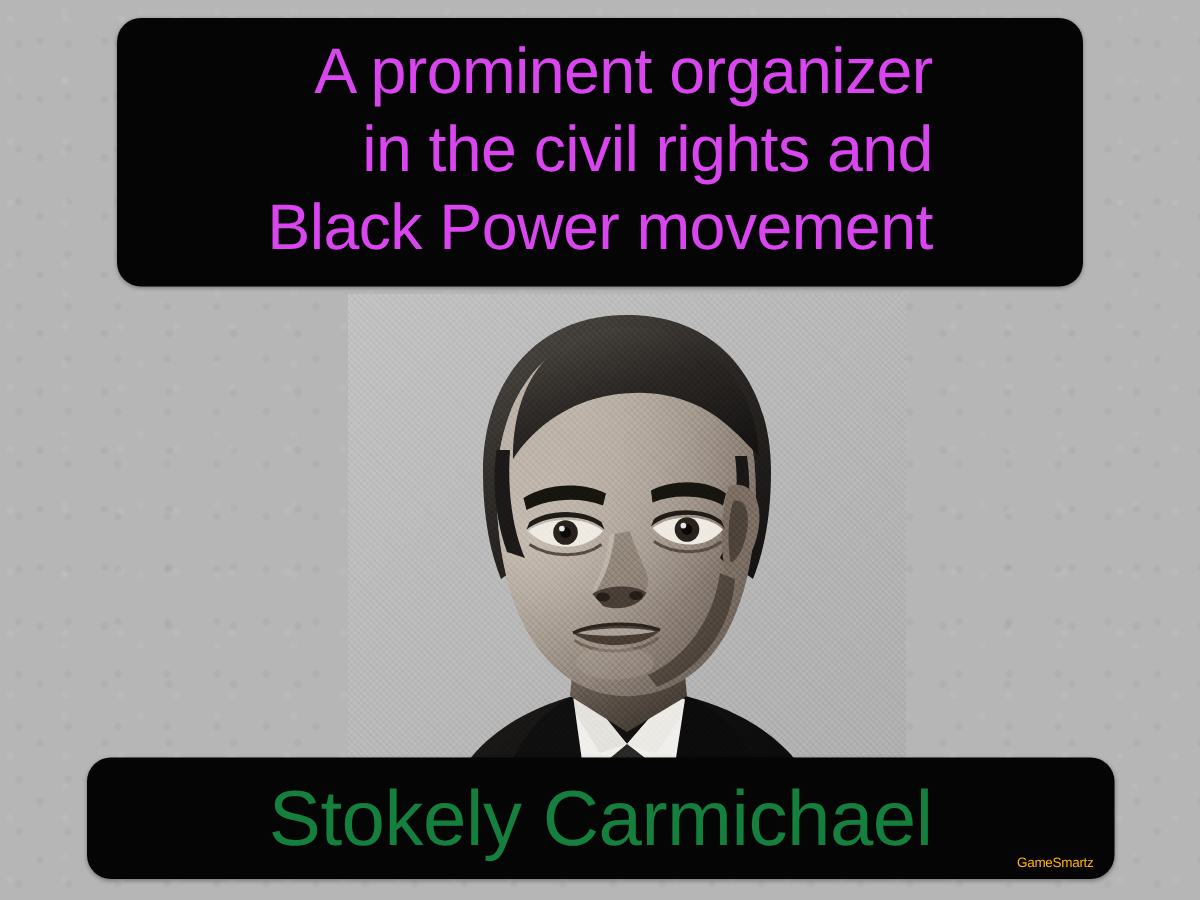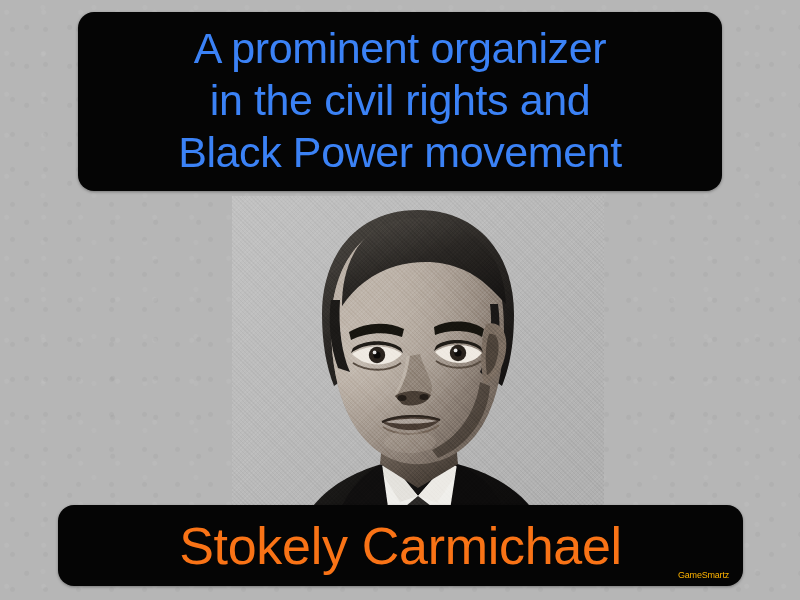--- a/index.html
+++ b/index.html
@@ -69,39 +69,39 @@
   
   #definition-panel {
     left: 78px;
     top: 12px;
     width: 644px;
     height: 179px;
     padding: 4px 14px 8px 14px;
     flex-direction: column;
   }
   #definition-text {
-    color: #3b82f6;
+    color: #d946ef;
     font-size: 43px;
     line-height: 52px;
-    text-align: center;
+    text-align: right;
     letter-spacing: -0.4px;
     white-space: pre-line;
     font-weight: 400;
   }
 
   
   #term-panel {
     left: 58px;
     top: 505px;
     width: 685px;
     height: 81px;
     padding: 0 18px;
   }
   #term-text {
-    color: #f97316;
+    color: #15803d;
     font-size: 52px;
     line-height: 58px;
     text-align: center;
     letter-spacing: -0.3px;
     white-space: nowrap;
     font-weight: 400;
   }
 
   
   #watermark {

